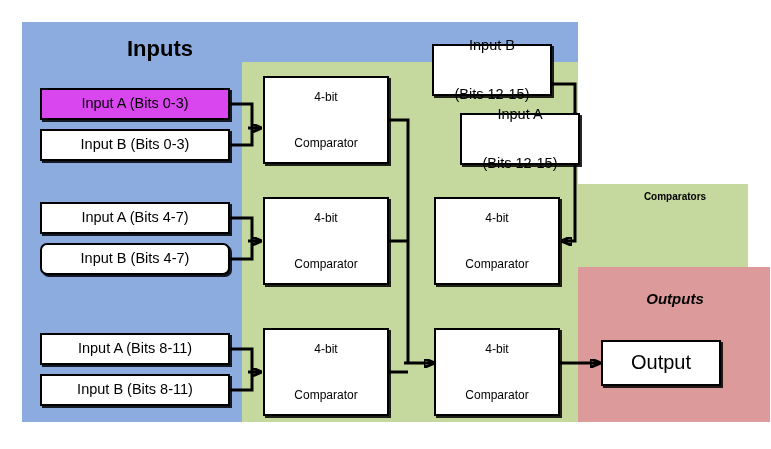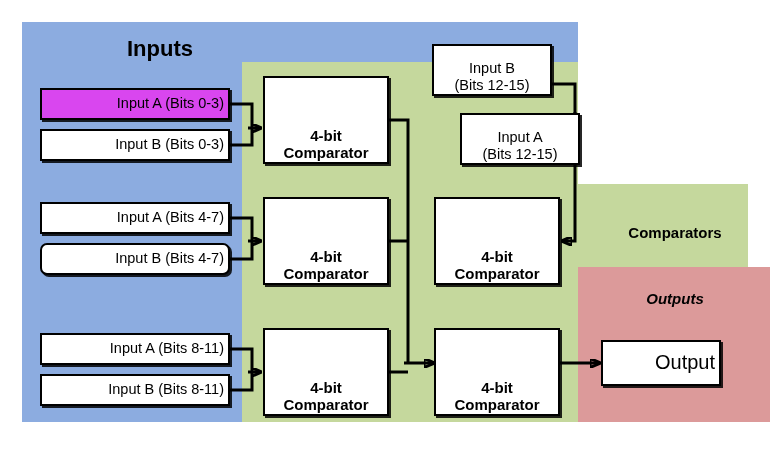--- a/index.html
+++ b/index.html
@@ -9,30 +9,30 @@
 
   .panel{position:absolute;}
   .panel-inputs      {left:22px;  top:22px;  width:556px; height:400px;}
   .panel-comp-top    {left:242px; top:62px;  width:336px; height:360px;}
   .panel-comp-right  {left:578px; top:184px; width:170px; height:238px;}
   .panel-outputs     {left:578px; top:267px; width:192px; height:155px;}
 
   .panel-title{position:absolute;font-weight:bold;color:#000;
                white-space:nowrap;text-align:center;}
   .t-inputs {left:85px;  top:36px;  width:150px; font-size:22px;}
-  .t-comps  {left:600px; top:224px; width:150px; font-size:15px;}
+  .t-comps  {left:600px; top:191px; width:150px; font-size:10px;}
   .t-outputs{left:600px; top:290px; width:150px; font-size:15px;font-style:italic;}
 
   .nodebox{position:absolute;background:#ffffff;border:2.5px solid #000;
            box-sizing:border-box;display:flex;align-items:center;
-           justify-content:flex-end;text-align:center;color:#000;
-           line-height:1.18;box-shadow:2px 2px 0 rgba(0,0,0,.85);}
+           justify-content:center;text-align:center;color:#000;
+           line-height:1.18;box-shadow:2px 2px 0 rgba(0,0,0,.85);gap:32px;}
   .nodebox span{display:block;padding:0 4px;}
   .in-box{font-size:14.5px;}
-  .cmp-box{font-size:15px;font-weight:bold;}
+  .cmp-box{font-size:12px;}
   .out-box{font-size:20px;}
 
   svg.wires{position:absolute;left:0;top:0;width:771px;height:449px;
             overflow:visible;pointer-events:none;}
   svg.wires path,svg.wires line{stroke:#000;stroke-width:3;fill:none;}
 </style>
 </head>
 <body style="background: rgb(255, 255, 255);">
 
 <div id="stage" style="background: rgb(255, 255, 255);">

